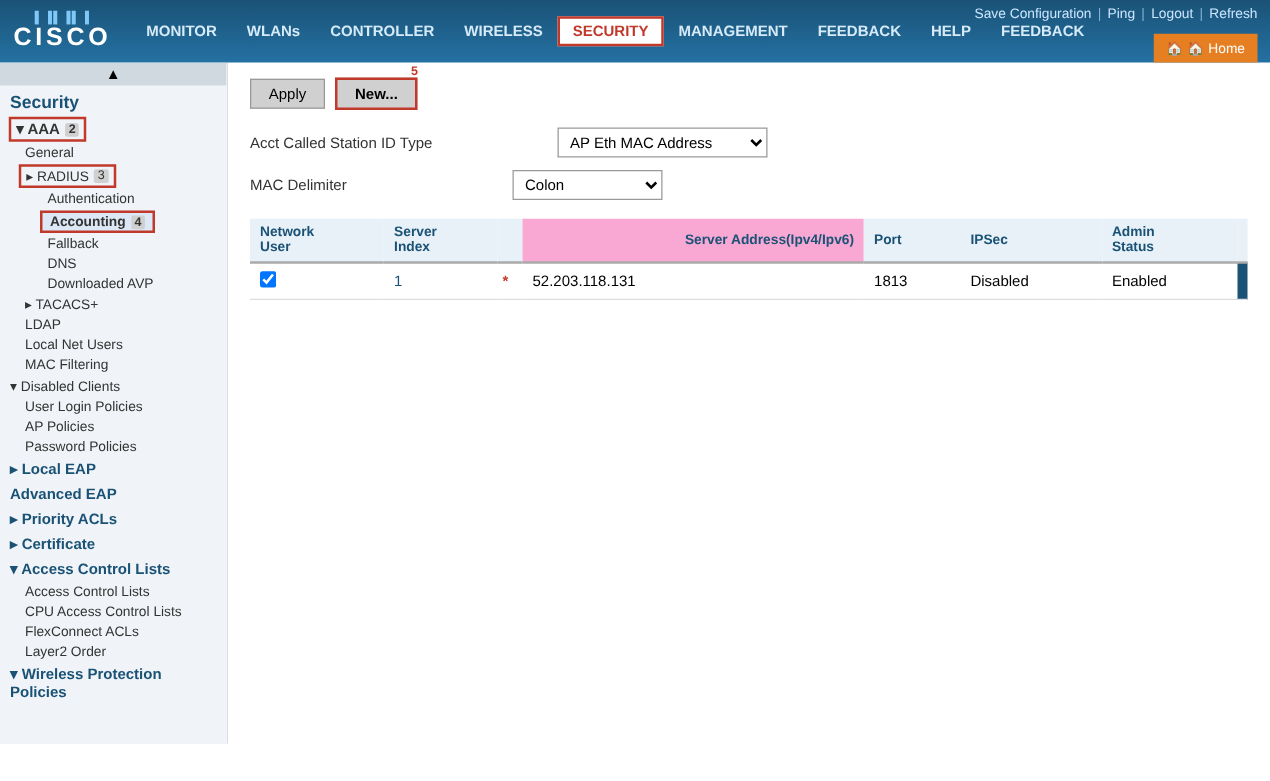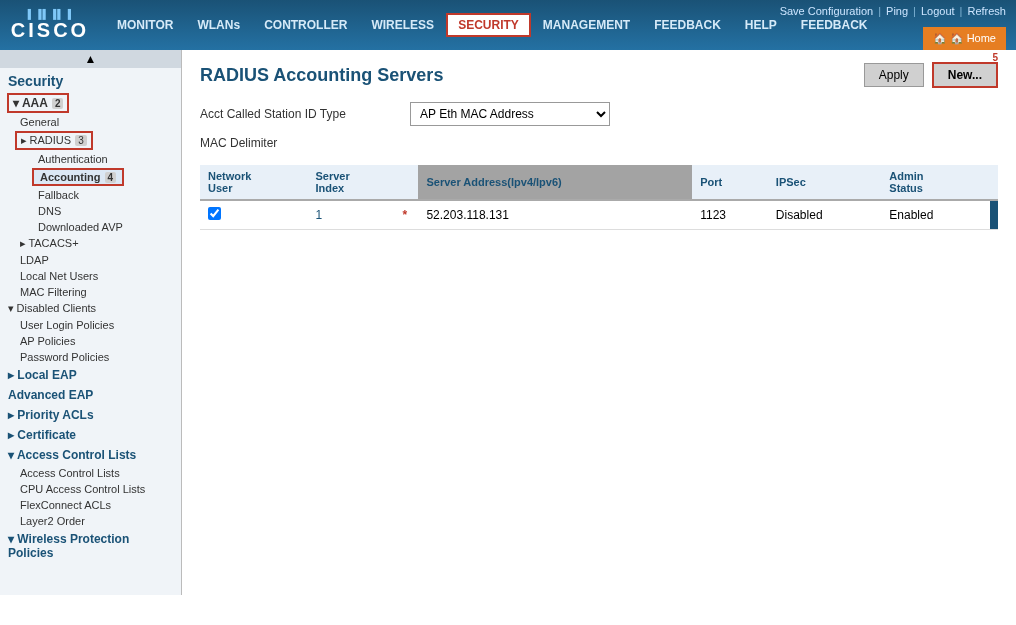--- a/index.html
+++ b/index.html
@@ -99,68 +99,72 @@
     <div style="padding:2px 8px 2px 20px;cursor:pointer;font-size:11px;color:#333;">Layer2 Order</div>
     <div style="padding:3px 8px 3px 8px;cursor:pointer;font-size:12px;font-weight:bold;color:#1a5276;">▾ Wireless Protection Policies</div>
     <div style="padding:3px 8px 3px 8px;cursor:pointer;font-size:12px;font-weight:bold;color:#1a5276;margin-top:44px;">▸ Web Auth</div>
     <div style="padding:3px 8px 3px 8px;cursor:pointer;font-size:12px;font-weight:bold;color:#1a5276;">▸ TrustSec</div>
 
   </div>
 
   <div style="flex:1;padding:12px 18px;overflow-y:auto;">
 
     <div style="display:flex;justify-content:space-between;align-items:center;margin-bottom:14px;">
-      <div style="font-size:18px;font-weight:bold;color:#1a5276;">RADIUS Accounting Servers</div>
       <div style="display:flex;gap:8px;align-items:center;position:relative;">
         <button style="background:#d0d0d0;border:1px solid #999;padding:4px 14px;cursor:pointer;font-size:12px;">Apply</button>
         <div style="position:relative;">
           <button style="background:#d0d0d0;border:2px solid #c0392b;padding:4px 14px;cursor:pointer;font-size:12px;font-weight:bold;">New...</button>
           <span style="position:absolute;top:-10px;right:0px;color:#c0392b;font-size:10px;font-weight:bold;">5</span>
         </div>
       </div>
     </div>
 
-    <div style="display:flex;align-items:center;margin-bottom:10px;">
+    <div style="display:flex;align-items:center;margin-bottom:10px;gap:36px;">
       <div style="width:210px;font-size:12px;color:#333;">Acct Called Station ID Type</div>
-      <select style="border:1px solid #999;padding:3px 5px;font-size:12px;background:#fff;width:200px;">
+      <select style="border:1px solid #999;padding:3px 5px;font-size:12px;background:#fff;width:168px;">
         <option>AP Eth MAC Address</option>
         <option>AP MAC Address</option>
         <option>AP Group Policy</option>
         <option>AP Location</option>
         <option>VLAN ID</option>
       </select>
     </div>
     <div style="display:flex;align-items:center;margin-bottom:10px;">
       <div style="width:210px;font-size:12px;color:#333;">MAC Delimiter</div>
+      <select style="border:1px solid #999;padding:3px 5px;font-size:12px;background:#fff;width:120px;">
+        <option>Colon</option>
+        <option>Hyphen</option>
+        <option>None</option>
+      </select>
     </div>
 
     <table style="width:100%;border-collapse:collapse;margin-top:15px;">
       <thead>
         <tr>
           <th style="background:#e8f0f8;border-bottom:2px solid #aaa;padding:5px 8px;text-align:left;font-size:11px;color:#1a5276;font-weight:bold;margin-left:32px;">Network<br>User</th>
           <th style="background:#e8f0f8;border-bottom:2px solid #aaa;padding:5px 8px;text-align:left;font-size:11px;color:#1a5276;font-weight:bold;">Server<br>Index</th>
           <th style="background:#e8f0f8;border-bottom:2px solid #aaa;padding:5px 8px;width:20px;"></th>
-          <th style="background:#a3a3a3;border-bottom:2px solid #aaa;padding:5px 8px;text-align:left;font-size:11px;color:#1a5276;font-weight:bold;">Server Address(Ipv4/Ipv6)</th>
+          <th style="background:#f9a8d4;border-bottom:2px solid #aaa;padding:5px 8px;text-align:right;font-size:11px;color:#1a5276;font-weight:bold;">Server Address(Ipv4/Ipv6)</th>
           <th style="background:#e8f0f8;border-bottom:2px solid #aaa;padding:5px 8px;text-align:left;font-size:11px;color:#1a5276;font-weight:bold;">Port</th>
           <th style="background:#e8f0f8;border-bottom:2px solid #aaa;padding:5px 8px;text-align:left;font-size:11px;color:#1a5276;font-weight:bold;">IPSec</th>
           <th style="background:#e8f0f8;border-bottom:2px solid #aaa;padding:5px 8px;text-align:left;font-size:11px;color:#1a5276;font-weight:bold;">Admin<br>Status</th>
           <th style="background:#e8f0f8;border-bottom:2px solid #aaa;padding:5px 4px;width:5px;"></th>
         </tr>
       </thead>
       <tbody>
         <tr>
           <td style="padding:6px 8px;border-bottom:1px solid #ddd;">
             <input type="checkbox" checked="" style="">
           </td>
           <td style="padding:6px 8px;border-bottom:1px solid #ddd;">
             <a style="color:#1a5276;text-decoration:none;">1</a>
           </td>
           <td style="padding:6px 4px;border-bottom:1px solid #ddd;color:#c0392b;font-weight:bold;">*</td>
           <td style="padding:6px 8px;border-bottom:1px solid #ddd;">52.203.118.131</td>
-          <td style="padding:6px 8px;border-bottom:1px solid #ddd;">1123</td>
+          <td style="padding:6px 8px;border-bottom:1px solid #ddd;">1813</td>
           <td style="padding:6px 8px;border-bottom:1px solid #ddd;">Disabled</td>
           <td style="padding:6px 8px;border-bottom:1px solid #ddd;">Enabled</td>
           <td style="padding:0;border-bottom:1px solid #ddd;background:#1a5276;width:5px;"></td>
         </tr>
       </tbody>
     </table>
 
   </div>
 </div>
 

